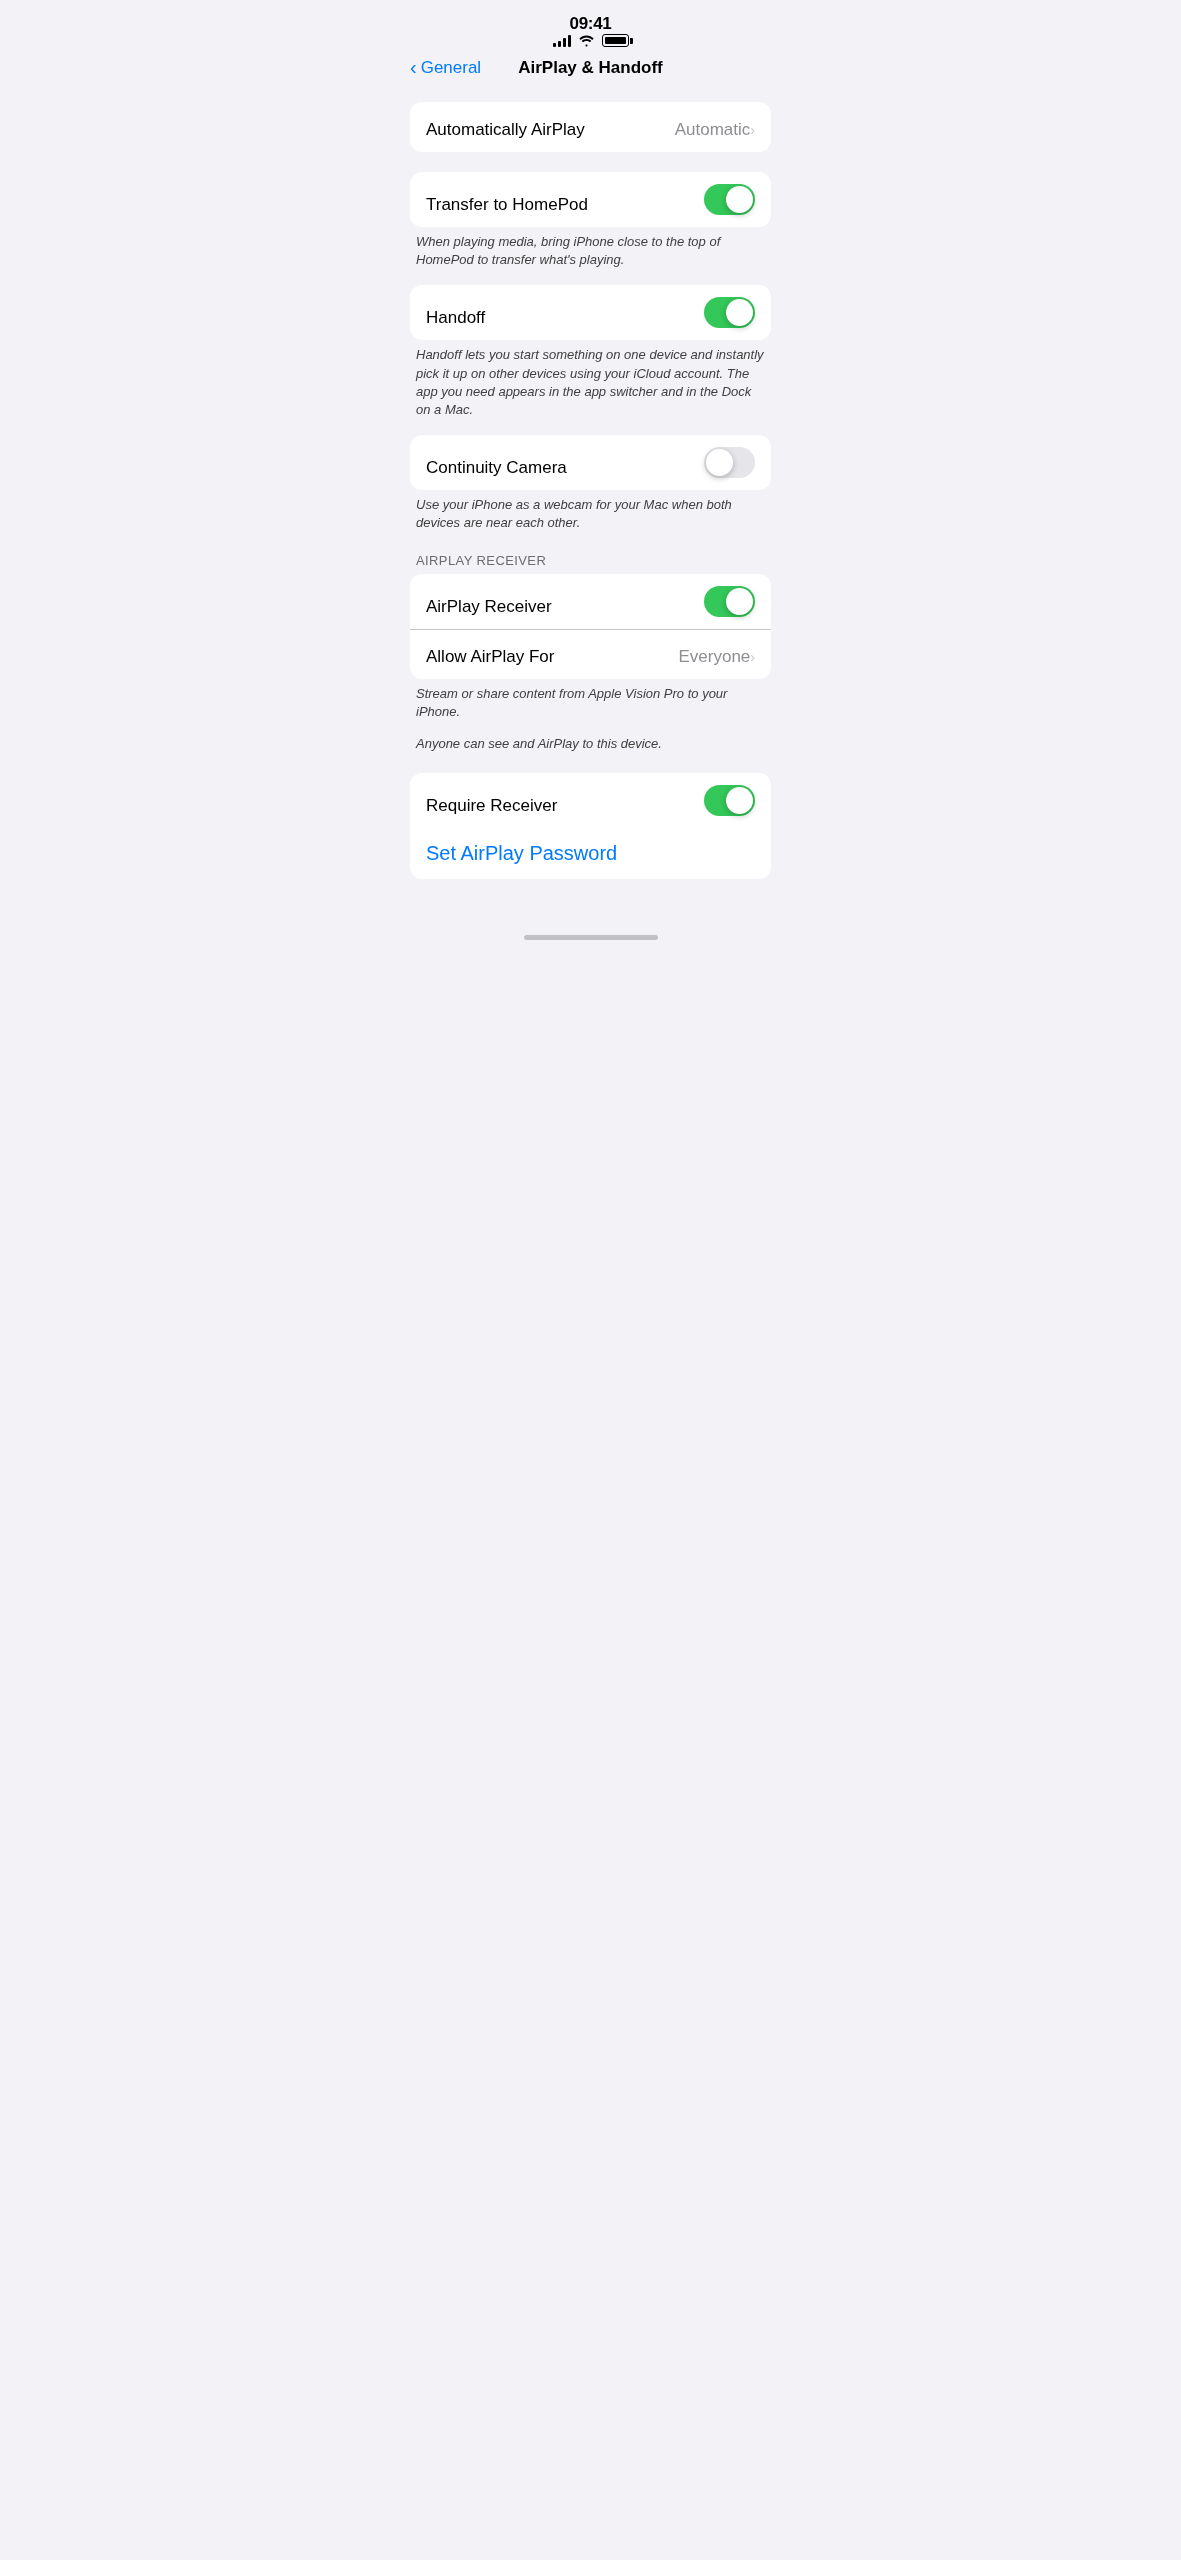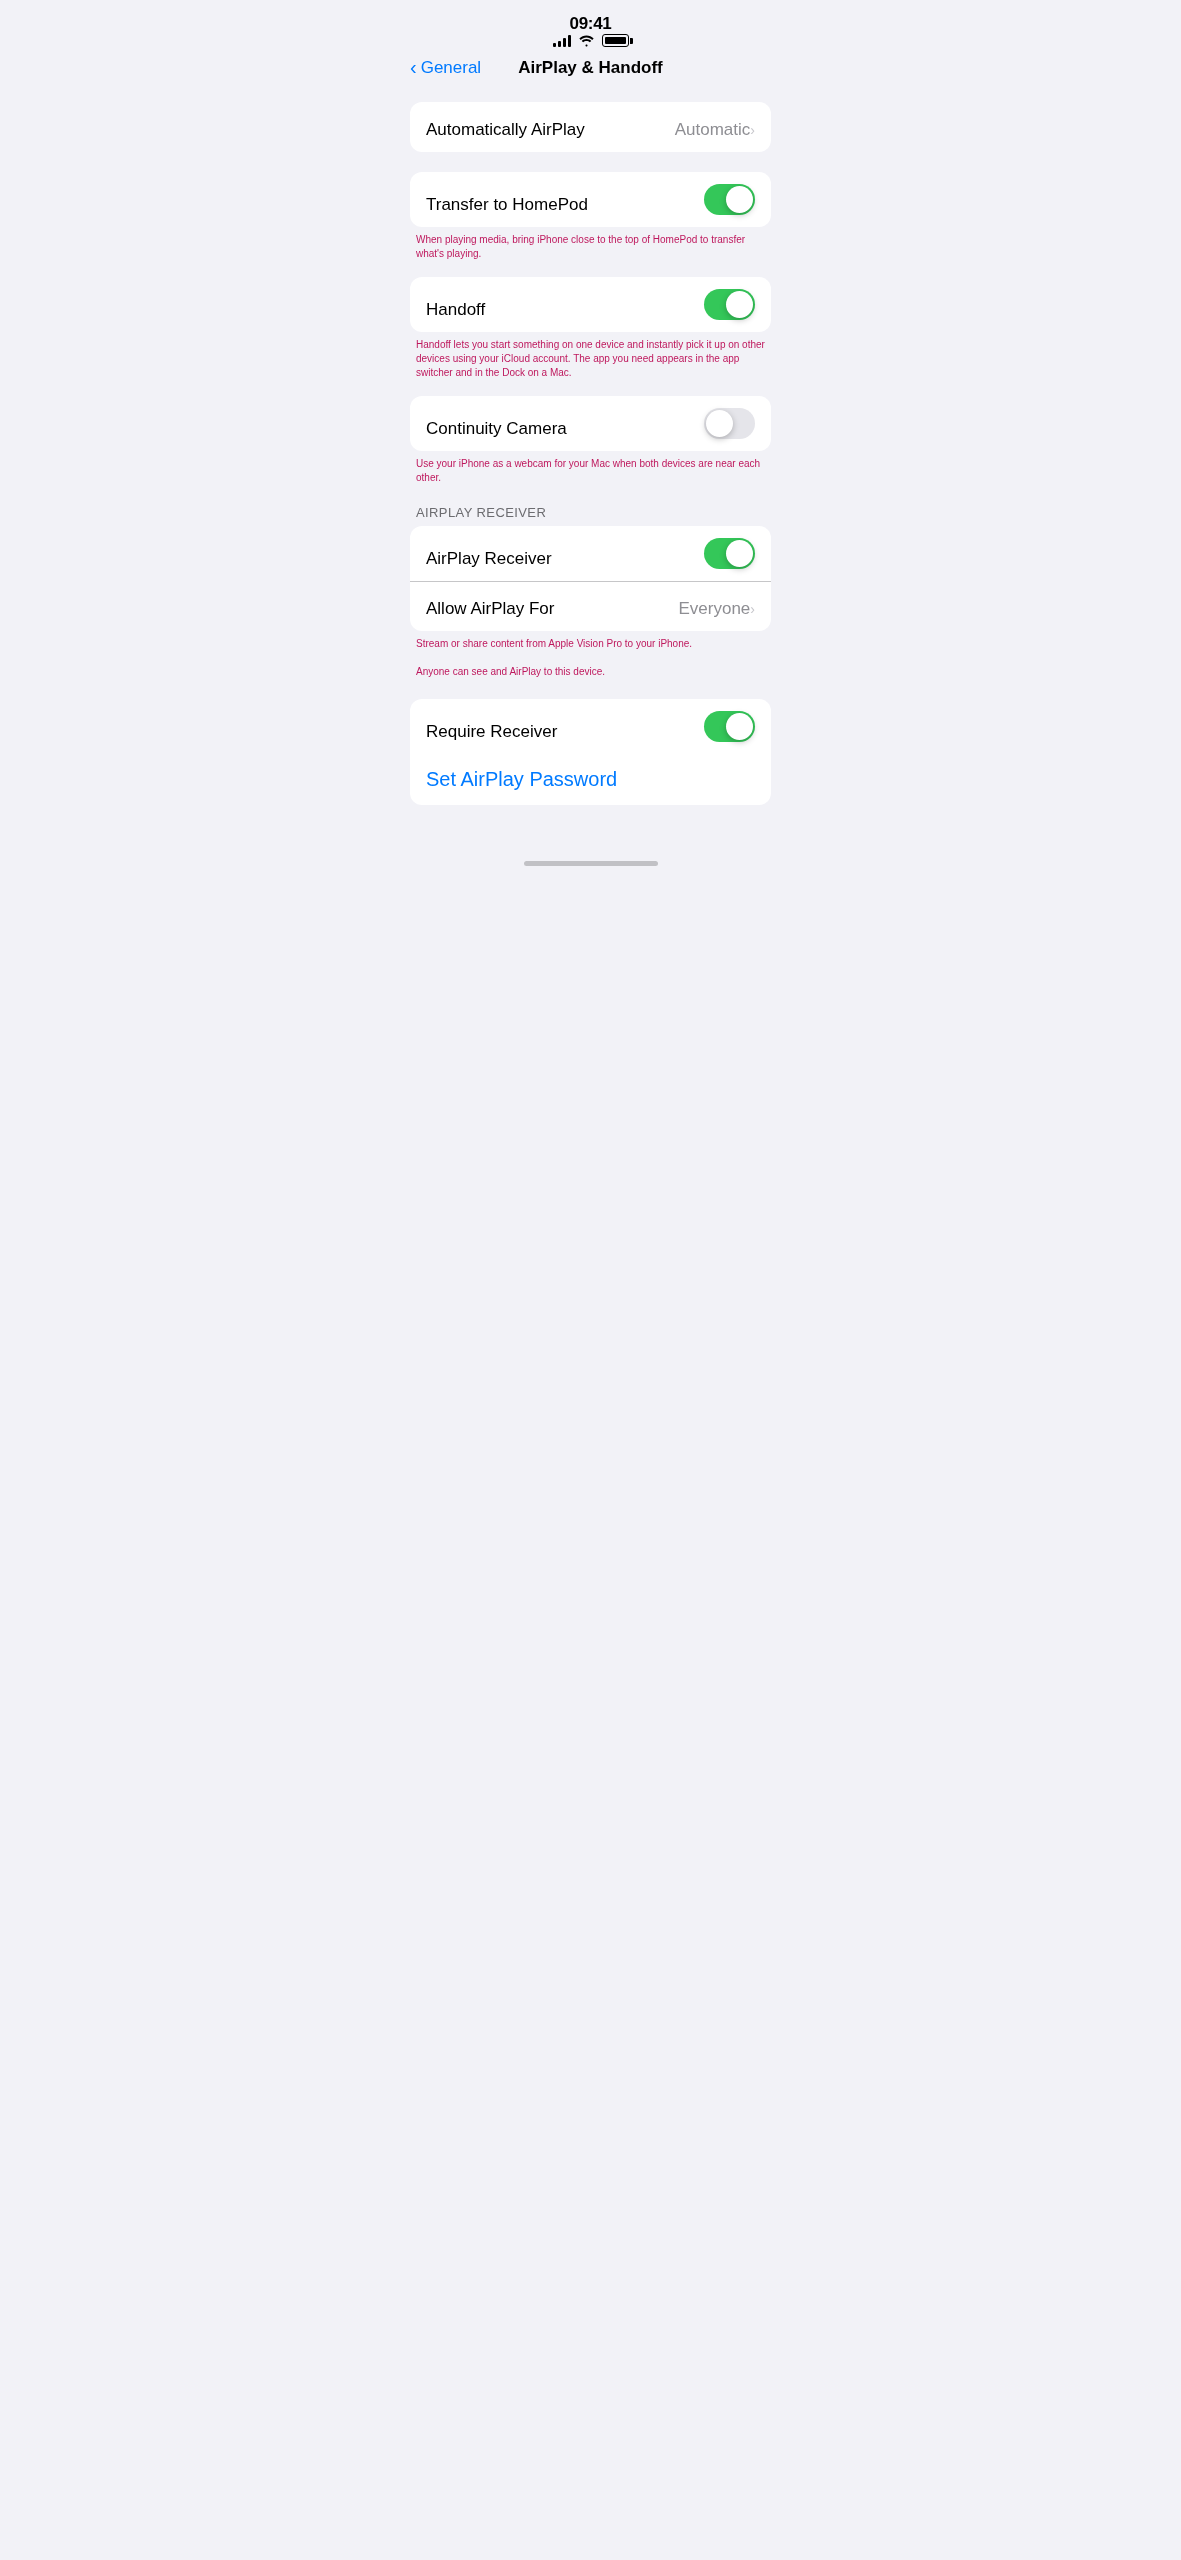--- a/index.html
+++ b/index.html
@@ -123,24 +123,25 @@
     }
     .section-label {
       font-size: 13px;
       color: #6c6c70;
       text-transform: uppercase;
       letter-spacing: 0.4px;
       padding: 0 6px 6px 6px;
       font-weight: 400;
     }
     .section-note {
-      font-size: 10px;
-      color: #be185d;
+      font-size: 13px;
+      color: #404040;
       padding: 6px 6px 0 6px;
       line-height: 1.4;
+      font-style: italic;
     }
 
     
     .card {
       background: #fff;
       border-radius: 12px;
       overflow: hidden;
     }
 
     .row {

